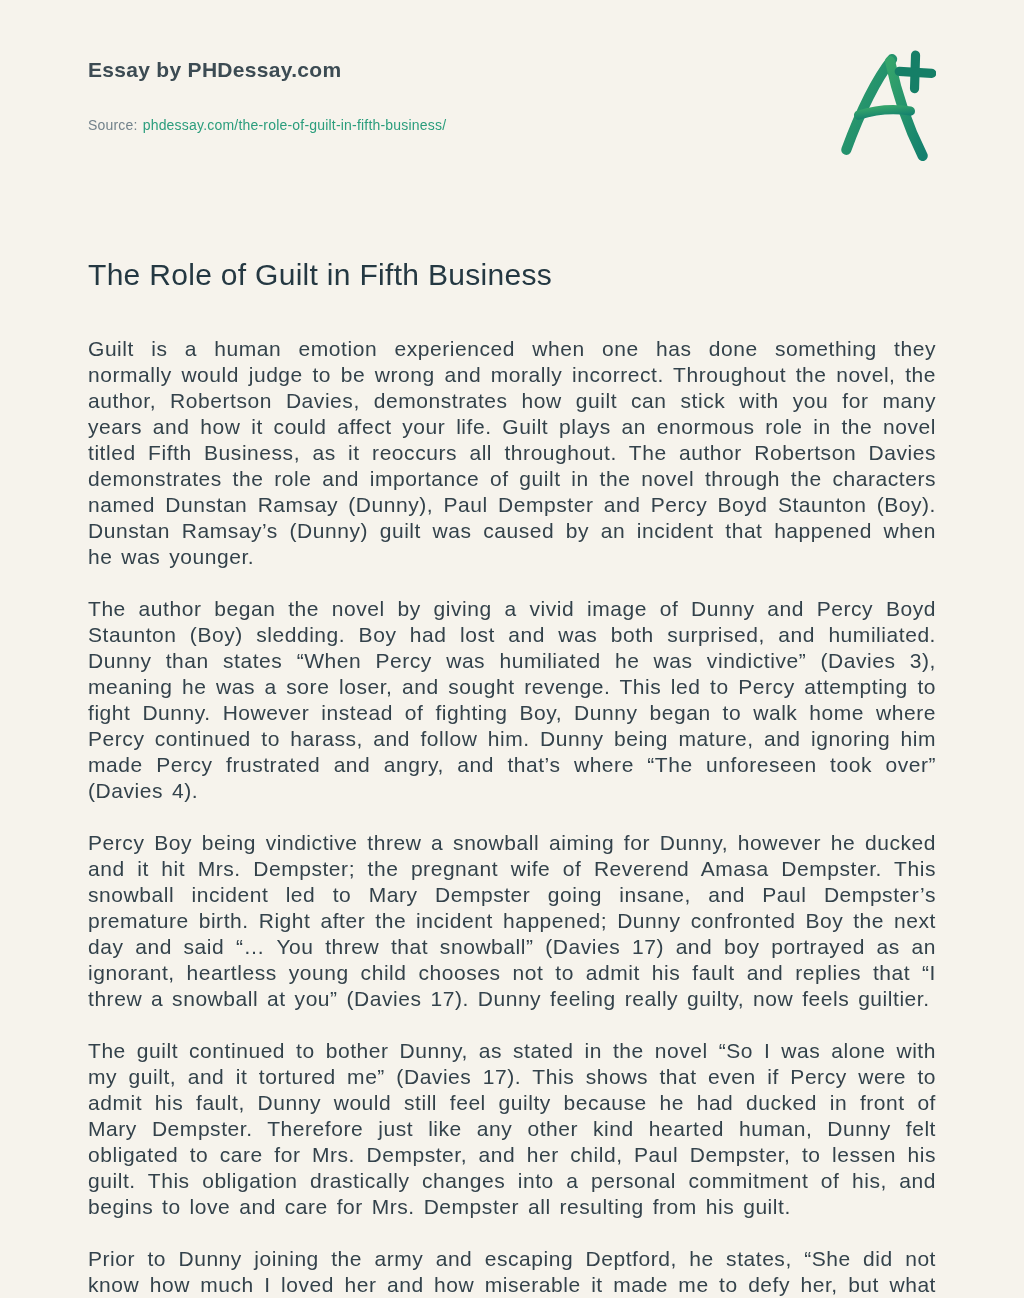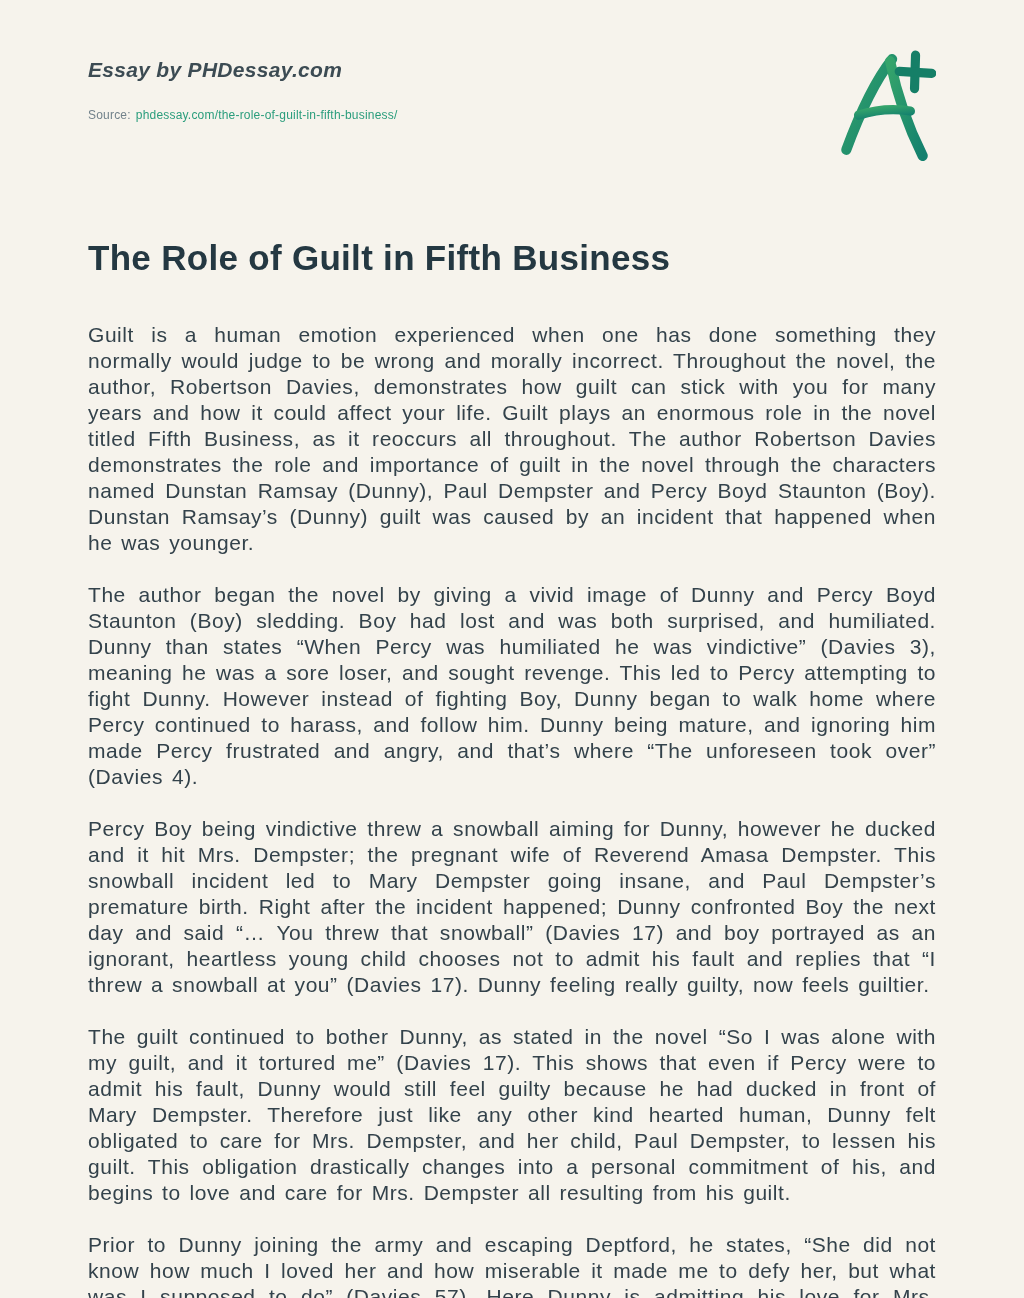--- a/index.html
+++ b/index.html
@@ -21,47 +21,46 @@
     display: flex;
     justify-content: space-between;
     align-items: flex-start;
   }
   .byline {
     font-size: 21px;
     font-weight: 700;
     color: var(--heading, #3c4b53);
     letter-spacing: 0.3px;
     padding-top: 6px;
-    font-style: italic;
   }
   .source-line {
-    margin-top: 26px;
-    font-size: 12px;
+    margin-top: 35px;
+    font-size: 14px;
     letter-spacing: 0.2px;
   }
   .source-label {
     color: var(--muted, #72828b);
     margin-right: 5px;
   }
   .source-link {
     color: var(--accent, #2a9d7c);
     text-decoration: none;
     cursor: pointer;
   }
   .logo {
     width: 102px;
     height: 112px;
     flex: 0 0 auto;
     margin-top: -2px;
   }
   .logo svg { width: 100%; height: 100%; display: block; }
   .title {
-    margin-top: 76px;
-    font-size: 35px;
-    font-weight: 700;
+    margin-top: 96px;
+    font-size: 30px;
+    font-weight: 400;
     color: var(--title, #243842);
     letter-spacing: 0.3px;
   }
   .essay-body { margin-top: 44px; }
   .essay-body p {
     font-size: 21px;
     line-height: 26px;
     text-align: justify;
     letter-spacing: 0.55px;
     word-spacing: 2.5px;

